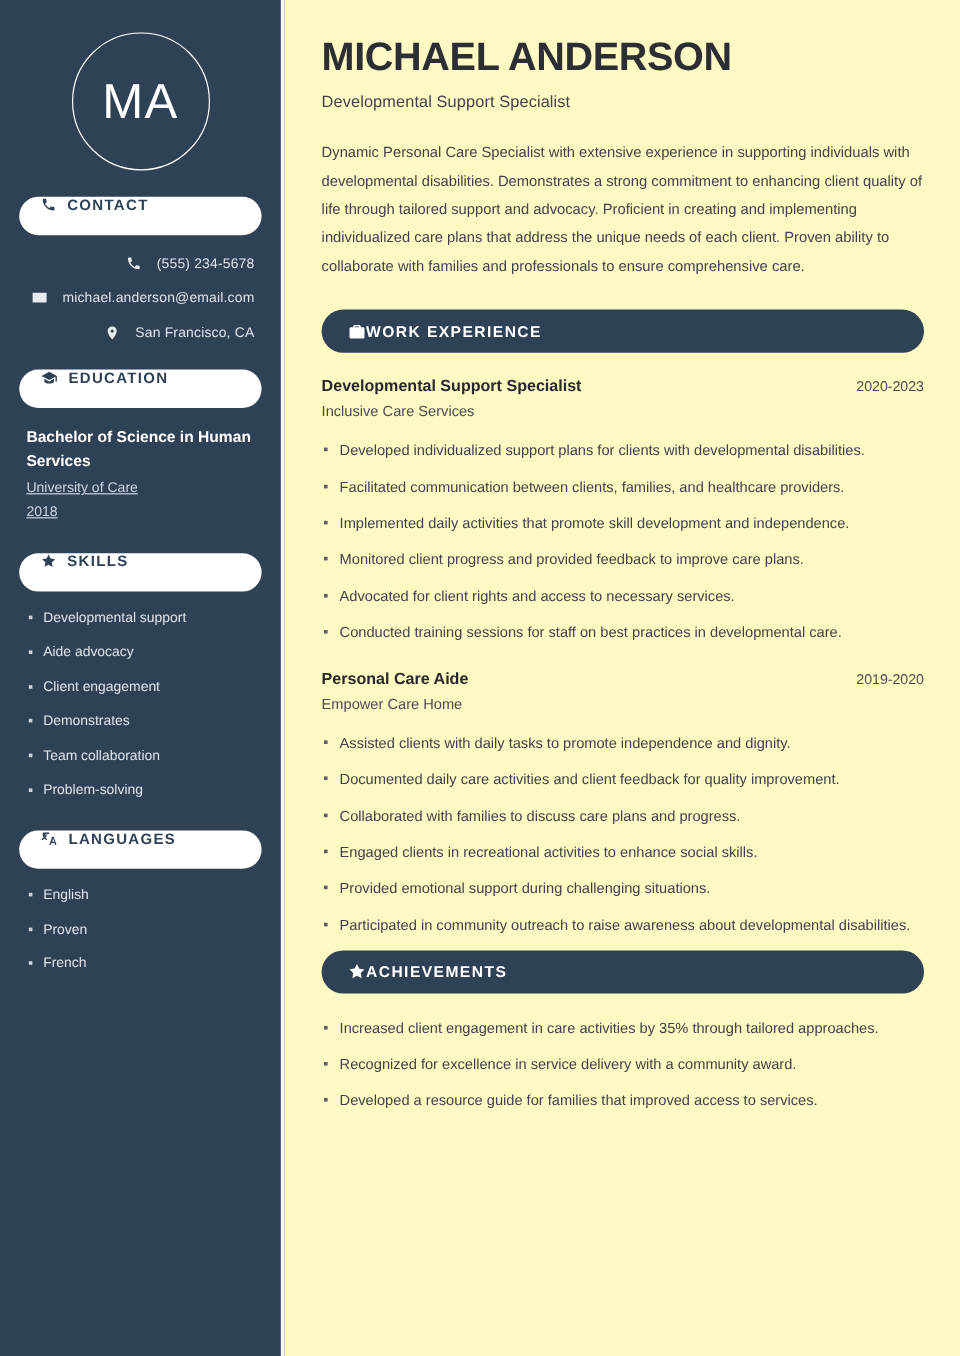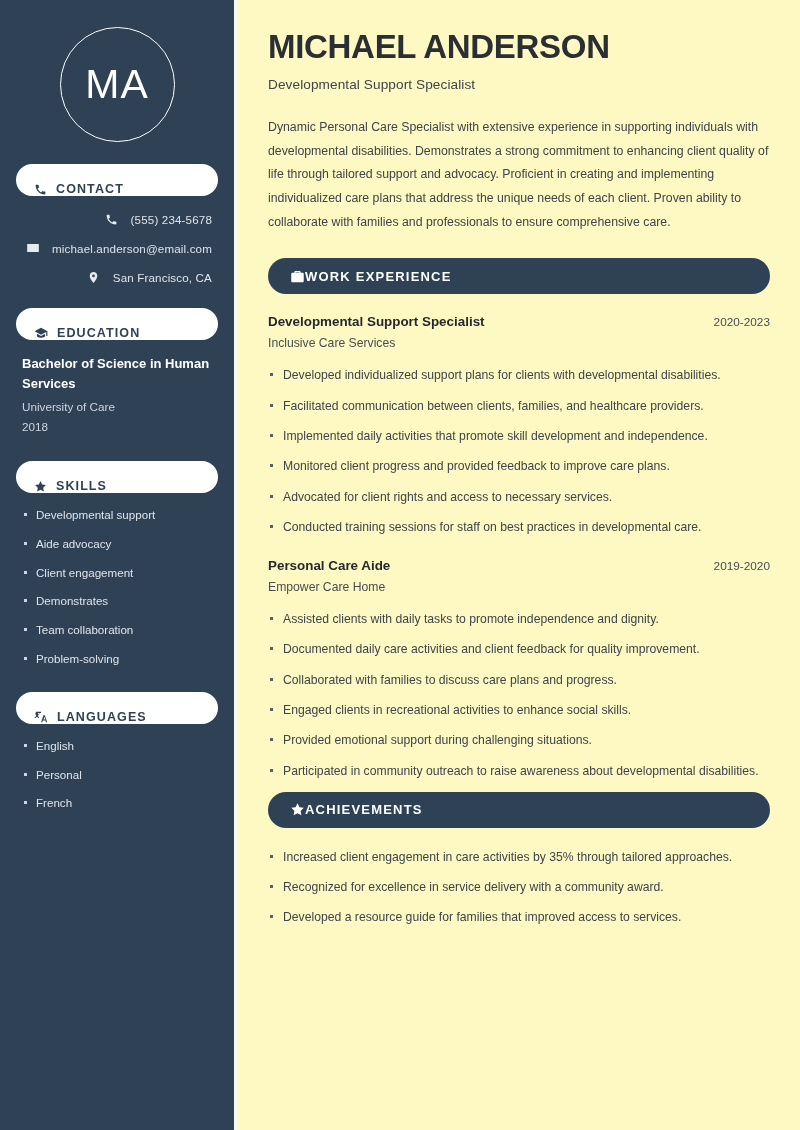--- a/index.html
+++ b/index.html
@@ -50,21 +50,21 @@
     font-weight: 400;
     letter-spacing: 1px;
     line-height: 1;
   }
 
   .side-pill {
     background: #ffffff;
     border-radius: 40px;
     height: 32px;
     display: flex;
-    align-items: flex-end;
+    align-items: flex-start;
     gap: 9px;
     padding: 0 18px;
     margin-bottom: 14px;
   }
   .side-pill .pill-label {
     color: #2e4155;
     font-size: 12.5px;
     font-weight: bold;
     letter-spacing: 1.1px;
   }
@@ -94,20 +94,21 @@
     color: #ffffff;
     font-size: 13px;
     font-weight: bold;
     line-height: 1.55;
     margin-bottom: 3px;
   }
   .edu-school, .edu-year {
     color: #cdd5de;
     font-size: 11.7px;
     line-height: 1.7;
+    text-decoration: underline;
   }
 
   .side-bullets { padding: 0 6px; margin-bottom: 24px; list-style: none; }
   .side-bullets li {
     color: #dfe4ea;
     font-size: 11.6px;
     line-height: 1.45;
     margin-bottom: 12px;
     padding-left: 14px;
     position: relative;
@@ -300,21 +301,21 @@
         <svg width="14" height="14" viewBox="0 0 24 24" fill="#2e4155">
           <path d="M3 3h9v2H8.6c-.3 2-1 3.8-2 5.3.7.8 1.5 1.5 2.4 2l-.8 1.8c-1.1-.6-2-1.4-2.9-2.4-1 1-2.2 1.9-3.6 2.5L1 12.4c1.2-.5 2.3-1.2 3.1-2.1C3.2 9 2.6 7.1 2.4 5H3V3zm3.6 2c.2 1.6.7 3 1.4 4.1.7-1.1 1.2-2.5 1.4-4.1H6.6z"></path>
           <path d="M16.2 9h2.3l4 12h-2.1l-.9-2.9h-4.3L14.3 21h-2.1l4-12zm.2 7.3h3l-1.5-4.7-1.5 4.7z"></path>
         </svg>
       </span>
       <span class="pill-label">LANGUAGES</span>
     </div>
 
     <ul class="side-bullets">
       <li>English</li>
-      <li>Personal</li>
+      <li>Proven</li>
       <li>French</li>
     </ul>
 
   </aside>
 
   <main class="main">
 
     <h1 class="name">MICHAEL ANDERSON</h1>
     <div class="role">Developmental Support Specialist</div>
 

